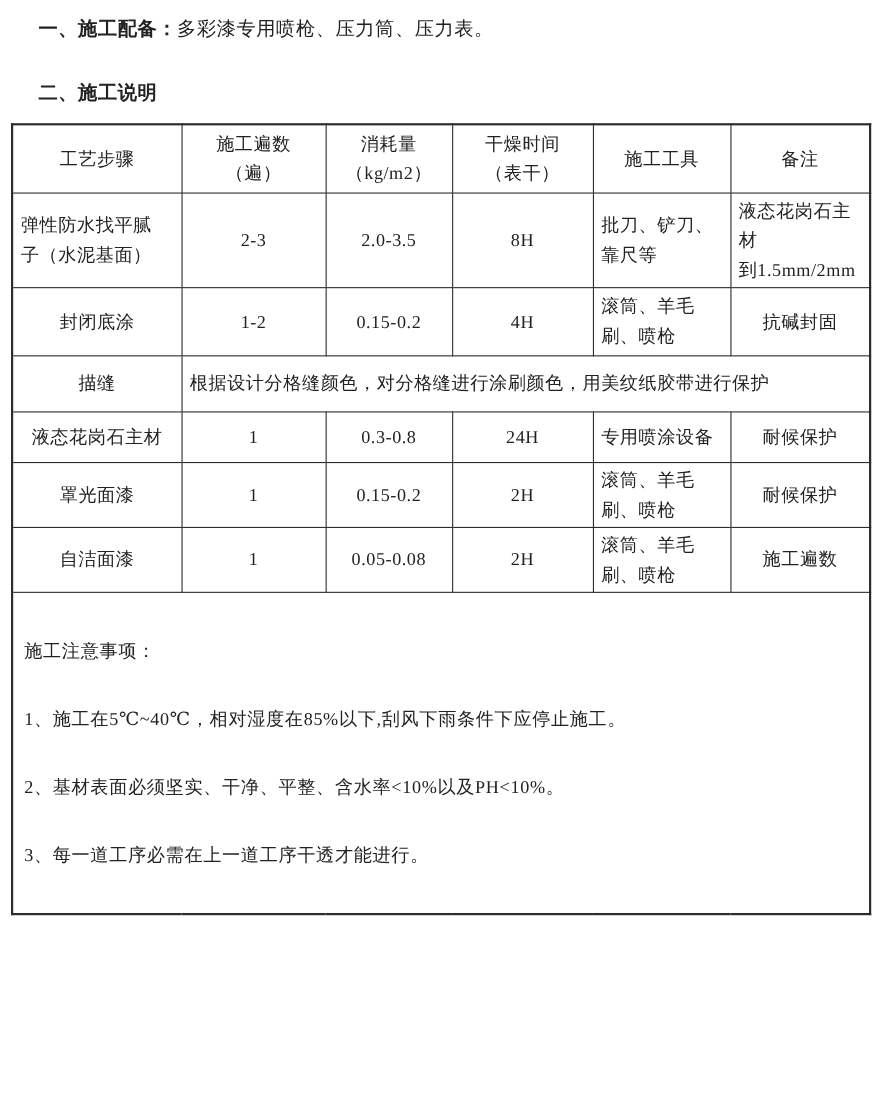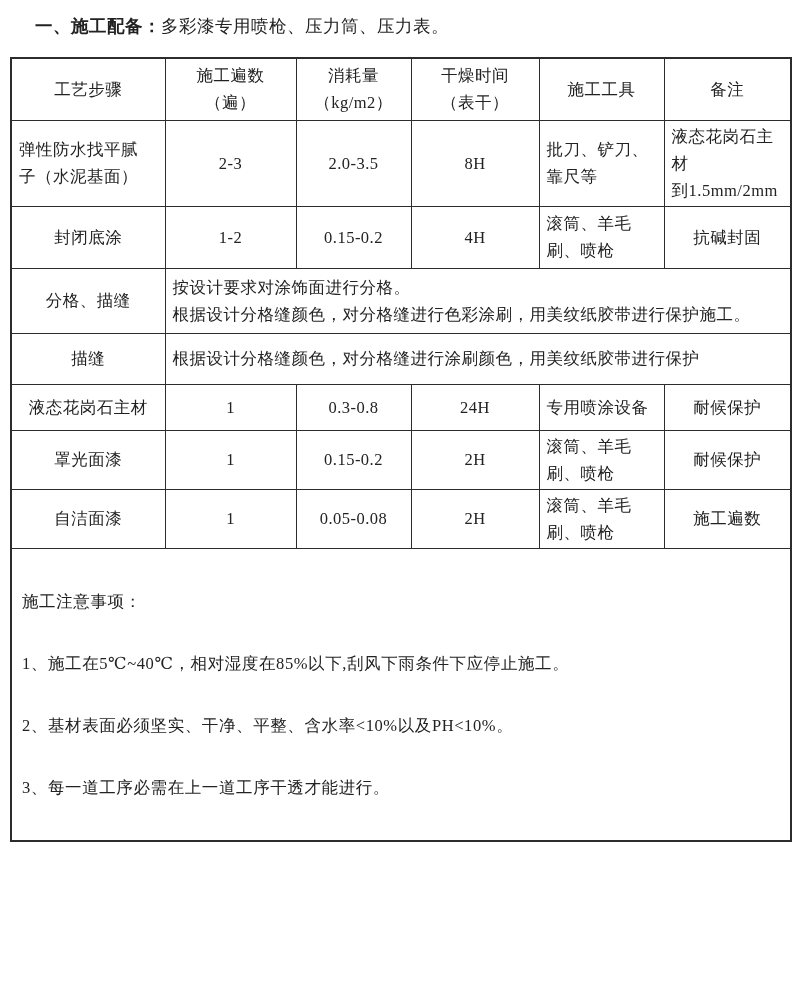--- a/index.html
+++ b/index.html
@@ -18,21 +18,21 @@
     box-sizing: border-box;
     padding: 13px 10px 0 10px;
   }
   .h-line {
     padding-left: 25px;
     font-size: 17.5px;
     line-height: 26px;
     letter-spacing: 0.5px;
   }
   .h-label { font-weight: bold; }
-  .h-top { margin-bottom: 18px; }
+  .h-top { margin-bottom: 32px; }
   table.spec {
     border-collapse: collapse;
     table-layout: fixed;
     width: 780px;
     margin-top: 15px;
     border: 2px solid #2c2c2c;
   }
   table.spec td {
     border: 1px solid #2c2c2c;
     text-align: center;
@@ -55,20 +55,23 @@
 </style>
 </head>
 <body>
 
 <div class="doc">
 
   <div class="h-line h-top">
     <span class="h-label">一、施工配备：</span><span>多彩漆专用喷枪、压力筒、压力表。</span>
   </div>
 
+  <div class="h-line">
+    <span class="h-label">二、施工说明</span>
+  </div>
 
   <table class="spec">
     <colgroup>
       <col style="width:154px">
         <col style="width:131px">
         <col style="width:115px">
       <col style="width:128px">
         <col style="width:125px">
         <col style="width:127px">
     </colgroup>
@@ -101,25 +104,20 @@
       <tr style="height:62px">
         <td>封闭底涂</td>
         <td>1-2</td>
         <td>0.15-0.2</td>
         <td>4H</td>
         <td class="left">滚筒、羊毛
 刷、喷枪</td>
         <td>抗碱封固</td>
       </tr>
 
-      <tr style="height:65px">
-        <td>分格、描缝</td>
-        <td colspan="5" class="left">按设计要求对涂饰面进行分格。
-根据设计分格缝颜色，对分格缝进行色彩涂刷，用美纹纸胶带进行保护施工。</td>
-      </tr>
 
 
       <tr style="height:51px">
         <td>描缝</td>
         <td colspan="5" class="left">根据设计分格缝颜色，对分格缝进行涂刷颜色，用美纹纸胶带进行保护</td>
       </tr>
 
 
       <tr style="height:46px">
         <td>液态花岗石主材</td>

